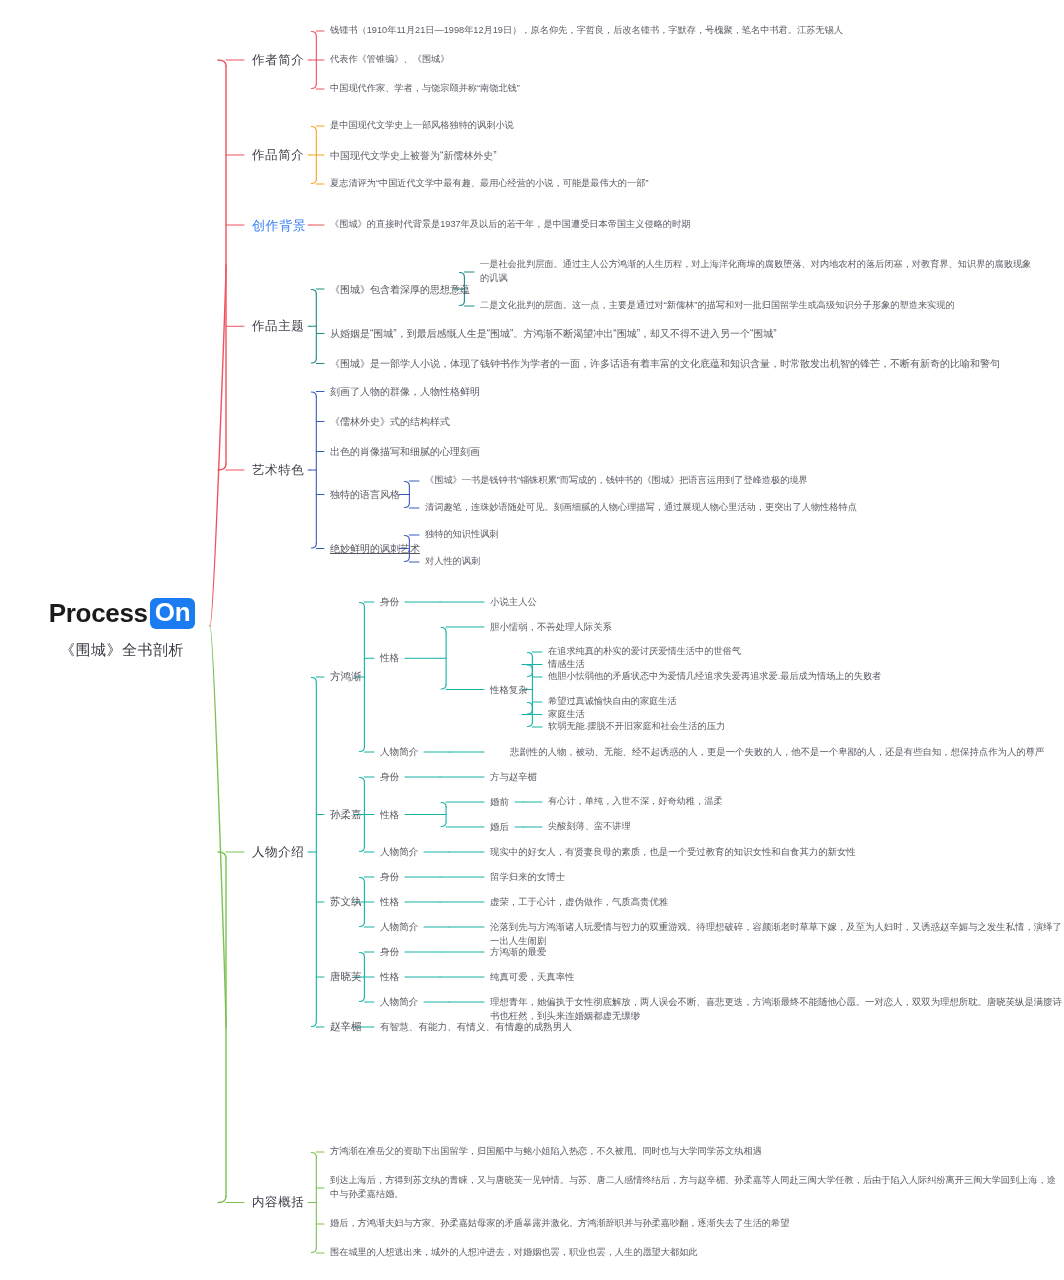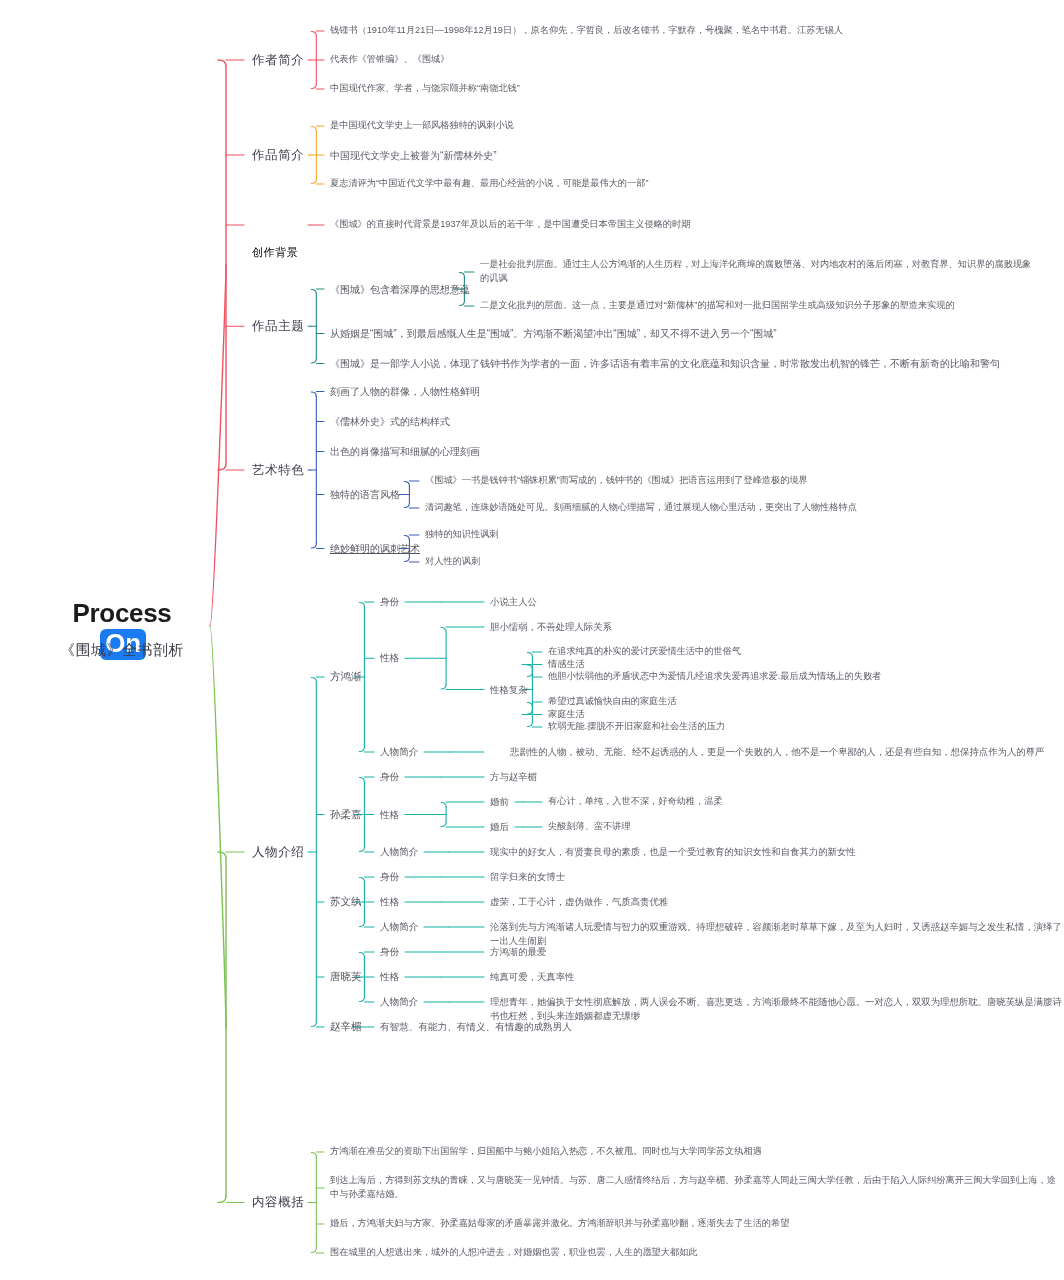--- a/index.html
+++ b/index.html
@@ -34,21 +34,20 @@
     width: 160px;
     text-align: center;
   }
   .logo-row {
     display: flex;
     align-items: center;
     justify-content: center;
     font-size: 26px;
     font-weight: bold;
     letter-spacing: -0.3px;
-    flex-direction: column;
   }
   .logo-process { color: #1b1b1b; }
   .logo-on {
     background: #1a7cf0;
     color: #ffffff;
     border-radius: 6px;
     padding: 0 5px 2px 5px;
     margin-left: 2px;
     line-height: 1.12;
   }
@@ -265,21 +264,21 @@
   <div id="nodes">
       <div class="node" style="left: 330px; top: 24px; font-size: 9.2px; color: rgb(91, 91, 102); width: 700px;">钱锺书（1910年11月21日—1998年12月19日），原名仰先，字哲良，后改名锺书，字默存，号槐聚，笔名中书君。江苏无锡人</div>
       <div class="node" style="left: 330px; top: 53px; font-size: 9.2px; color: rgb(91, 91, 102); width: 700px;">代表作《管锥编》、《围城》</div>
       <div class="node" style="left: 330px; top: 82px; font-size: 9.2px; color: rgb(91, 91, 102); width: 700px;">中国现代作家、学者，与饶宗颐并称“南饶北钱”</div>
       <div class="node" style="left: 252px; top: 50.5px; font-size: 12.5px; color: rgb(61, 61, 73); letter-spacing: 0.6px;">作者简介</div>
       <div class="node" style="left: 330px; top: 119px; font-size: 9.2px; color: rgb(91, 91, 102); width: 700px;">是中国现代文学史上一部风格独特的讽刺小说</div>
       <div class="node" style="left: 330px; top: 148px; font-size: 10px; color: rgb(91, 91, 102); width: 700px;">中国现代文学史上被誉为“新儒林外史”</div>
       <div class="node" style="left: 330px; top: 177px; font-size: 9.2px; color: rgb(91, 91, 102); width: 700px;">夏志清评为“中国近代文学中最有趣、最用心经营的小说，可能是最伟大的一部”</div>
       <div class="node" style="left: 252px; top: 145.5px; font-size: 12.5px; color: rgb(61, 61, 73); letter-spacing: 0.6px;">作品简介</div>
       <div class="node" style="left: 330px; top: 218px; font-size: 9.2px; color: rgb(91, 91, 102); width: 700px;">《围城》的直接时代背景是1937年及以后的若干年，是中国遭受日本帝国主义侵略的时期</div>
-      <div class="node" style="left: 252px; top: 215.5px; font-size: 11px; color: #000000; letter-spacing: 0.6px; margin-top: 28px;">创作背景</div>
+      <div class="node" style="left: 252px; top: 215.5px; font-size: 13px; color: #3b82f6; letter-spacing: 0.6px;">创作背景</div>
       <div class="node" style="left: 480px; top: 258px; font-size: 9.2px; color: rgb(91, 91, 102); width: 560px;">一是社会批判层面。通过主人公方鸿渐的人生历程，对上海洋化商埠的腐败堕落、对内地农村的落后闭塞，对教育界、知识界的腐败现象的讥讽</div>
       <div class="node" style="left: 480px; top: 299px; font-size: 9.2px; color: rgb(91, 91, 102); width: 560px;">二是文化批判的层面。这一点，主要是通过对“新儒林”的描写和对一批归国留学生或高级知识分子形象的塑造来实现的</div>
       <div class="node" style="left: 330px; top: 281.5px; font-size: 10px; color: rgb(85, 85, 95);">《围城》包含着深厚的思想意蕴</div>
       <div class="node" style="left: 330px; top: 326px; font-size: 10px; color: rgb(91, 91, 102);">从婚姻是“围城”，到最后感慨人生是“围城”。方鸿渐不断渴望冲出“围城”，却又不得不进入另一个“围城”</div>
       <div class="node" style="left: 330px; top: 356px; font-size: 10px; color: rgb(91, 91, 102); font-family: Liberation Serif, serif;">《围城》是一部学人小说，体现了钱钟书作为学者的一面，许多话语有着丰富的文化底蕴和知识含量，时常散发出机智的锋芒，不断有新奇的比喻和警句</div>
       <div class="node" style="left: 252px; top: 316.75px; font-size: 12.5px; color: rgb(61, 61, 73); letter-spacing: 0.6px;">作品主题</div>
       <div class="node" style="left: 330px; top: 384px; font-size: 10px; color: rgb(91, 91, 102);">刻画了人物的群像，人物性格鲜明</div>
       <div class="node" style="left: 330px; top: 414px; font-size: 10px; color: rgb(91, 91, 102);">《儒林外史》式的结构样式</div>
       <div class="node" style="left: 330px; top: 444px; font-size: 10px; color: rgb(91, 91, 102);">出色的肖像描写和细腻的心理刻画</div>
       <div class="node" style="left: 425px; top: 474px; font-size: 9.2px; color: rgb(91, 91, 102); width: 620px;">《围城》一书是钱钟书“锱铢积累”而写成的，钱钟书的《围城》把语言运用到了登峰造极的境界</div>

